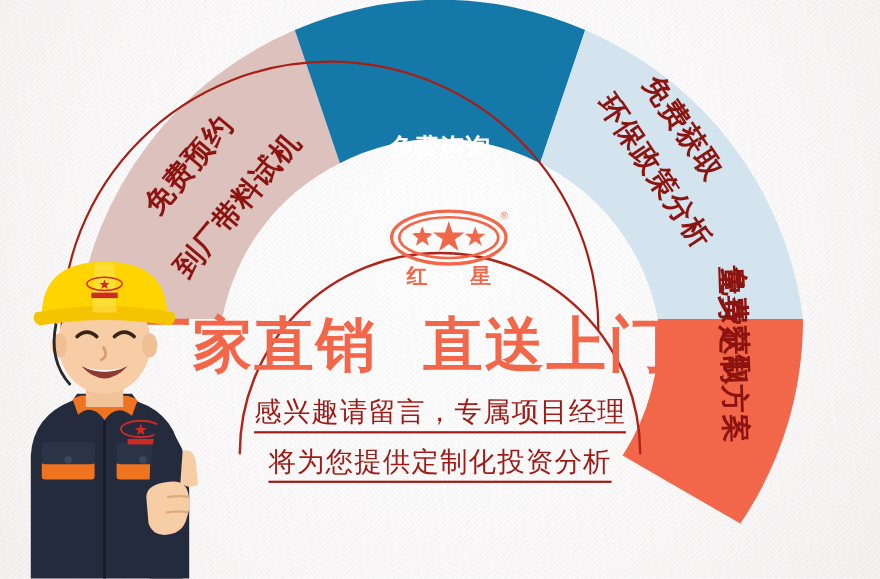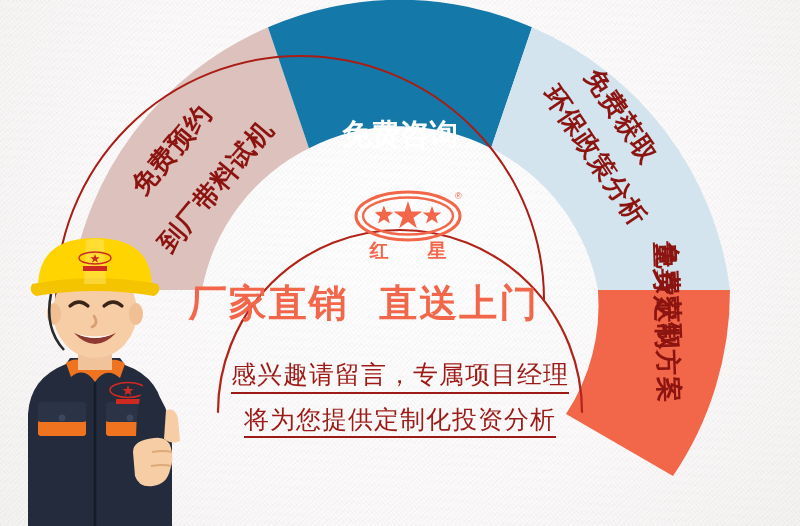--- a/index.html
+++ b/index.html
@@ -21,21 +21,21 @@
   
   .logo{
     position:absolute;left:352px;top:188px;width:112px;height:74px;
   }
   .logo svg{display:block;width:112px;height:74px;}
 
   
   .headline{
     position:absolute;left:0;top:278px;width:728px;
     text-align:center;
-    font-size:38px;font-weight:bold;letter-spacing:2px;
+    font-size:54px;font-weight:bold;letter-spacing:2px;
     color:#f2674a;
     font-family:"DejaVu Sans","Liberation Sans",sans-serif;
     white-space:pre;
   }
   .sub{
     position:absolute;left:0;width:800px;text-align:center;
     font-size:25px;color:#9c1b16;letter-spacing:1px;
     font-family:"DejaVu Sans","Liberation Sans",sans-serif;
   }
   .sub span{
@@ -47,21 +47,21 @@
   
   .lbl{
     position:absolute;
     font-weight:bold;
     white-space:pre;
     transform-origin:50% 50%;
     text-align:center;
     pointer-events:none;
   }
   .lbl.blue{
-    color:#ffffff;font-size:29px;line-height:44px;
+    color:#ffffff;font-size:23px;line-height:44px;
     left:300px;top:24px;width:200px;
   }
 
   .rot{
     position:absolute;
     transform-origin:50% 50%;
     font-weight:bold;
     font-size:25px;
     white-space:pre;
     color:#8c1410;

